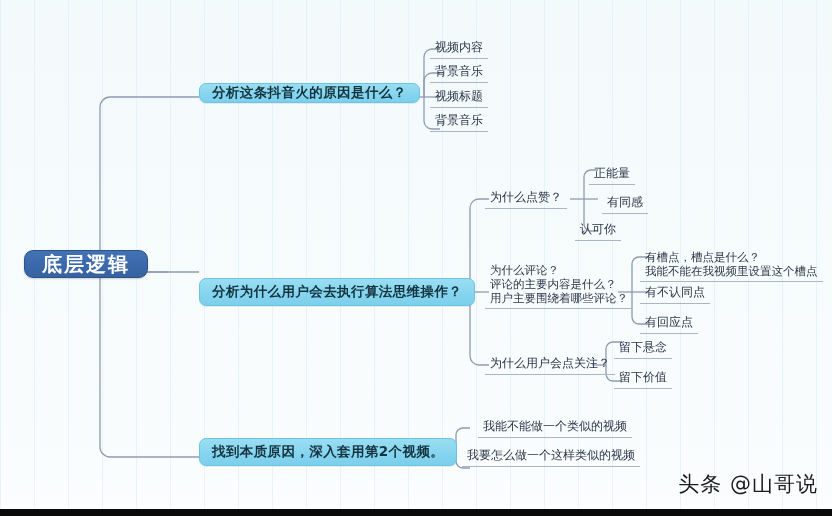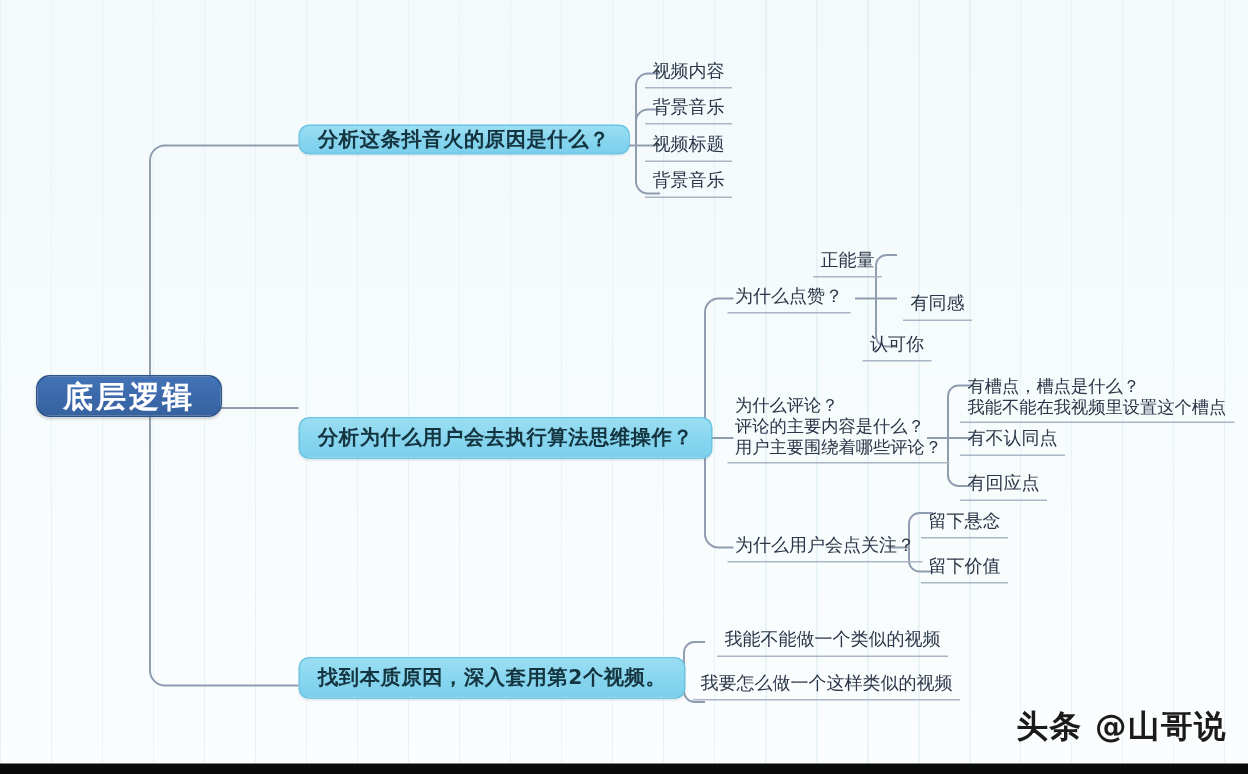--- a/index.html
+++ b/index.html
@@ -55,21 +55,21 @@
     white-space: nowrap;
     border-bottom: 1.4px solid #aab6c6;
     padding: 0 5px 3px 5px;
     display:block;
     text-align:left;
   }
   .leaf.multi { line-height: 14px; font-size: 11.5px; }
 
   .watermark {
     position:absolute; right: 14px; bottom: 18px;
-    color:#1b1b1b; font-size: 21px; font-weight: 700;
+    color:#1b1b1b; font-size: 21px; font-weight: 400;
     letter-spacing: 1px; white-space: nowrap;
   }
   .bottombar { position:absolute; left:0; bottom:0; width:832px; height:7px; background:#0a0a0a; }
 </style>
 </head>
 <body>
 
 <div id="canvas">
 
   <svg class="wires" viewBox="0 0 832 516">
@@ -131,21 +131,21 @@
     <span class="leaf">背景音乐</span>
   </div>
 
   <div class="node branch" style="left:199px; top:278px; height:28px;">
     <span>分析为什么用户会去执行算法思维操作？</span>
   </div>
 
   <div class="node" style="left:485px; top:190px;align-items:flex-end;">
     <span class="leaf">为什么点赞？</span>
   </div>
-  <div class="node" style="left:542px; top:166px;justify-content:center;">
+  <div class="node" style="left:589px; top:166px;justify-content:center;">
     <span class="leaf">正能量</span>
   </div>
   <div class="node" style="left:575px; top:195px;margin-left:27px;">
     <span class="leaf">有同感</span>
   </div>
   <div class="node" style="left:575px; top:222px;">
     <span class="leaf">认可你</span>
   </div>
 
   <div class="node" style="left:485px; top:263px; display:block;">

